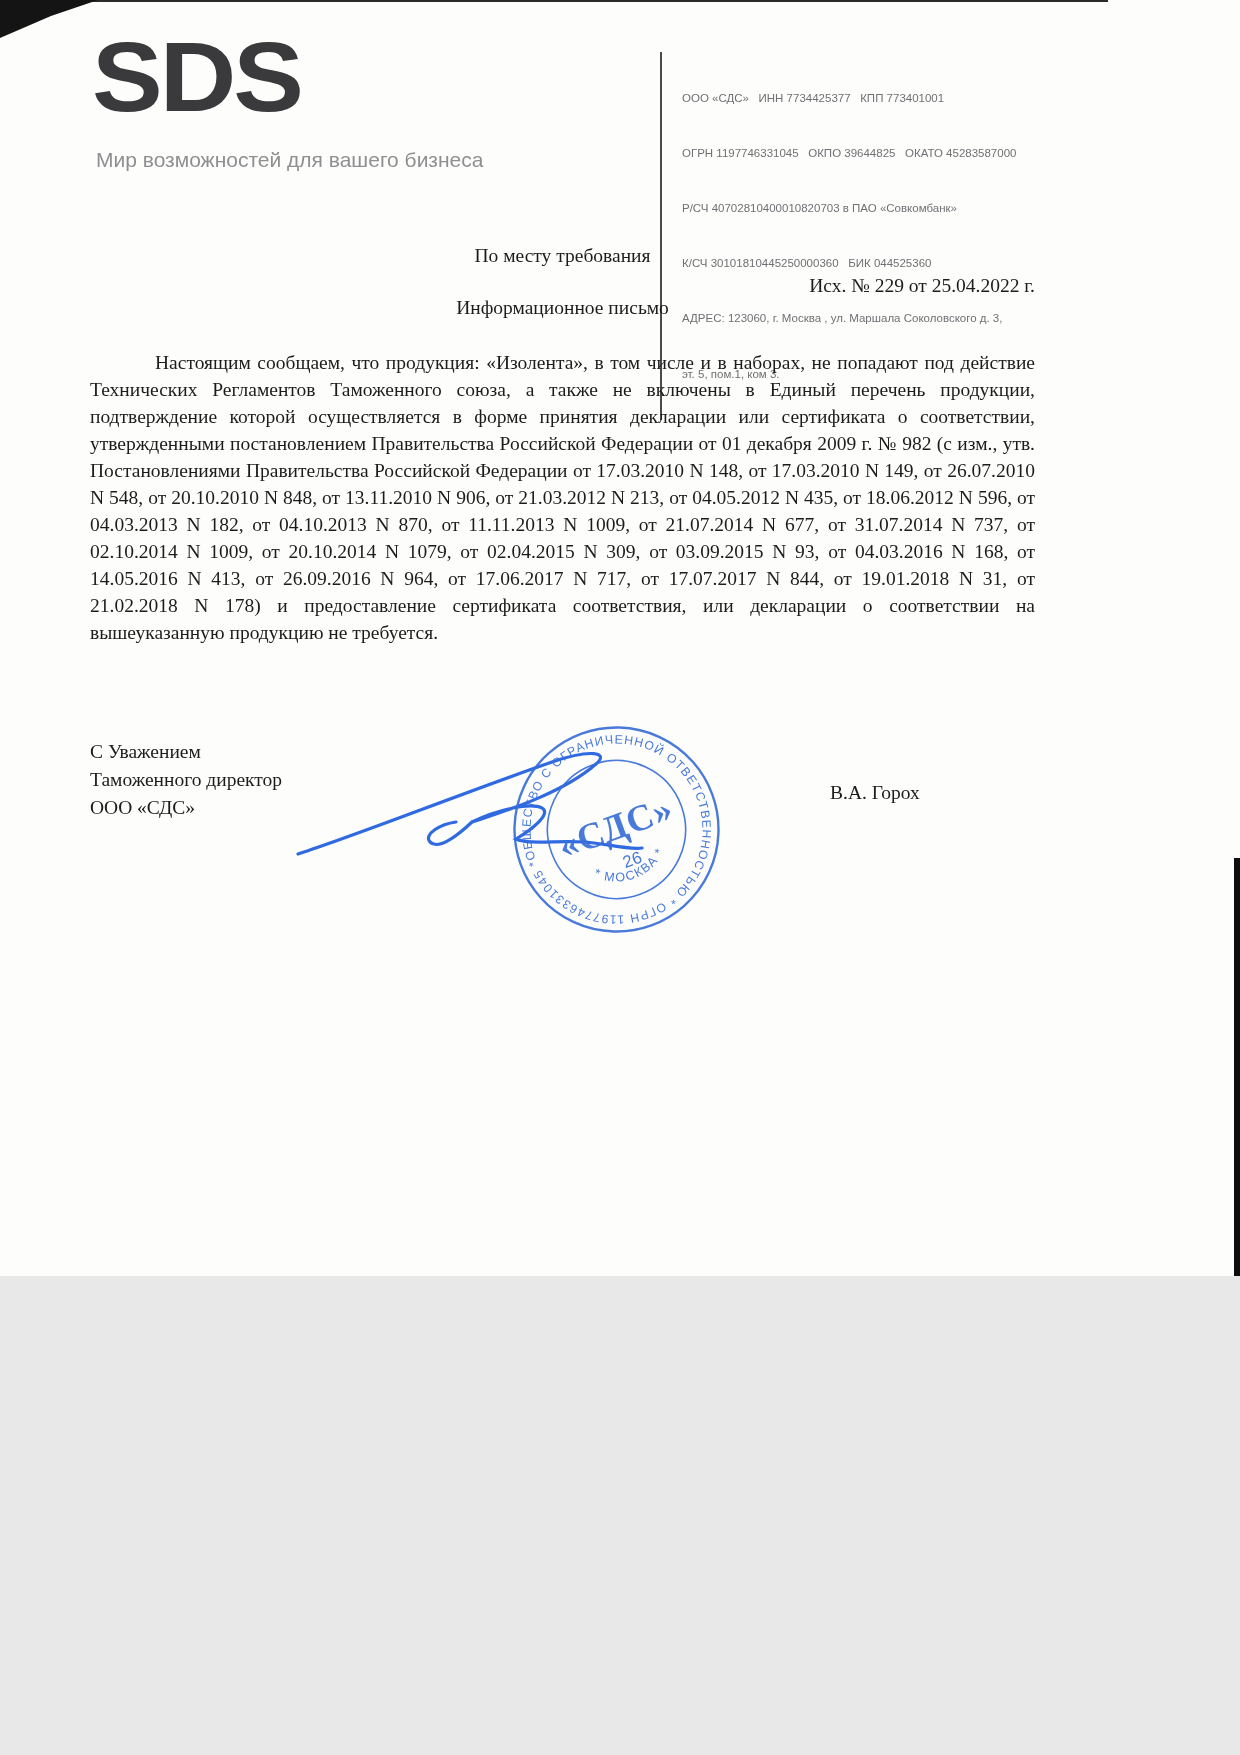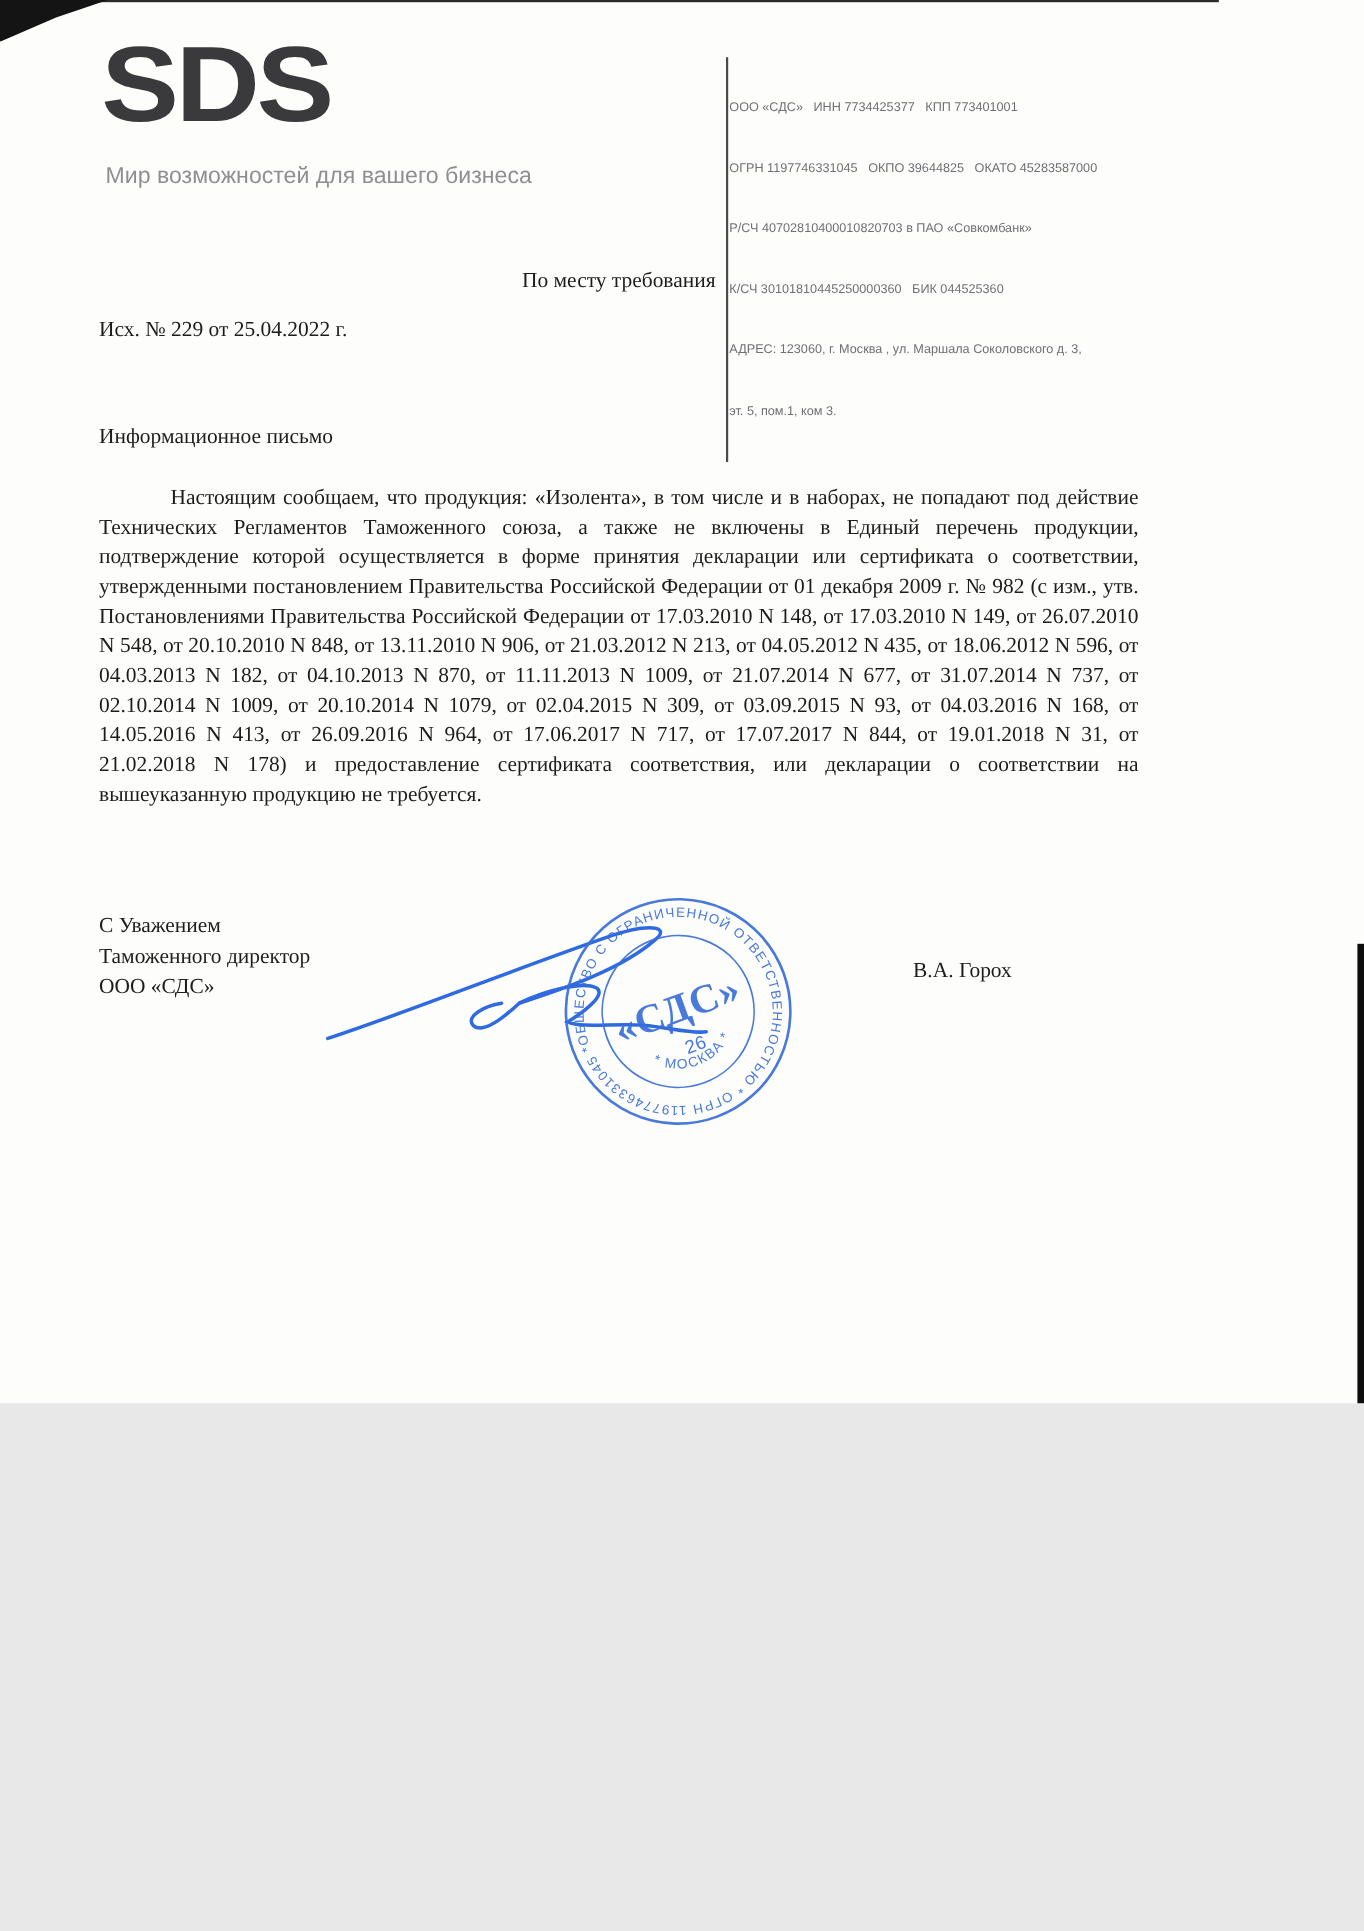--- a/index.html
+++ b/index.html
@@ -28,31 +28,31 @@
     transform:scaleY(0.92); transform-origin:top left;
   }
   .logo-tagline {
     position:absolute; left:96px; top:148px;
     font-family:"Liberation Sans", sans-serif;
     font-size:21px; color:#8f8f92;
   }
   .company-details {
     position:absolute; left:660px; top:52px;
     border-left:2px solid #4a4a4c;
-    padding-left:1px;
+    padding-left:20px;
     font-family:"Liberation Sans", sans-serif;
     font-size:11.5px; line-height:1.6; color:#707074;
     white-space:pre-wrap;
   }
 
   
   .content { position:absolute; left:90px; top:245px; width:945px; font-size:19.5px; }
   .recipient { text-align:center; }
-  .reference { margin-top:22px; }
-  .letter-title { margin-top:76px; }
+  .reference { text-align:right; margin-top:8px; }
+  .letter-title { text-align:center; }
   .para { text-align:justify; line-height:27px; }
   .para-main { margin-top:30px; text-indent:65px; }
   .para-validity { margin-top:14px; }
 
   
   .sig-section { position:relative; margin-top:92px; height:220px; }
   .closing { position:absolute; left:0; top:0; line-height:28px; }
   .signature-svg { position:absolute; left:200px; top:4px; width:360px; height:130px; }
   .stamp-svg { position:absolute; left:419px; top:-16px; width:215px; height:215px; opacity:0.92; }
   .signer { position:absolute; left:740px; top:44px; }

